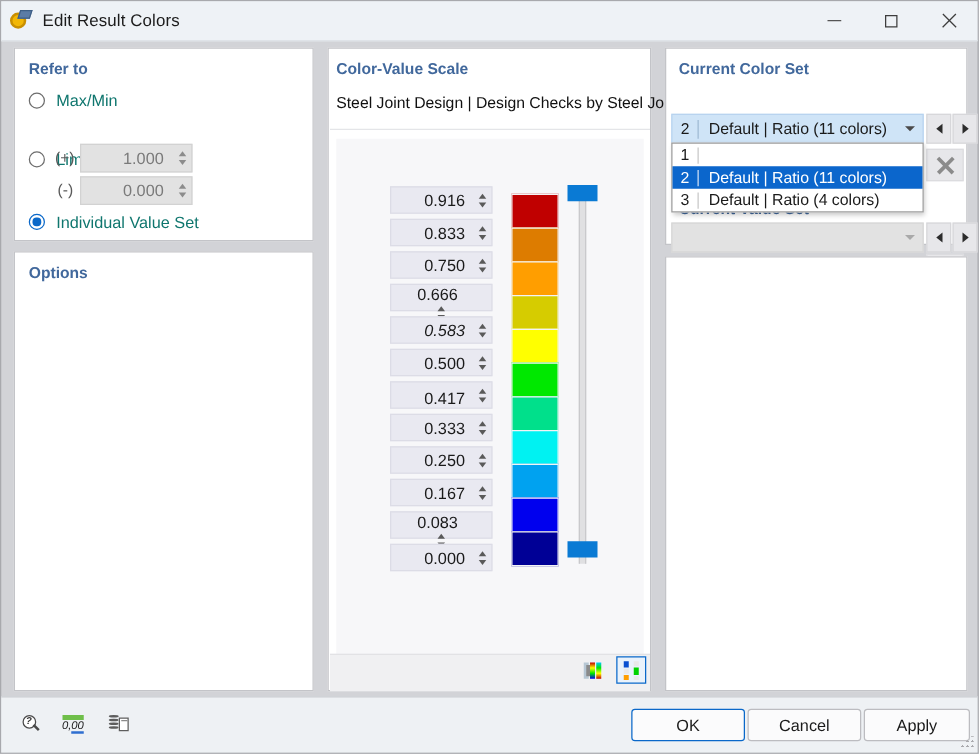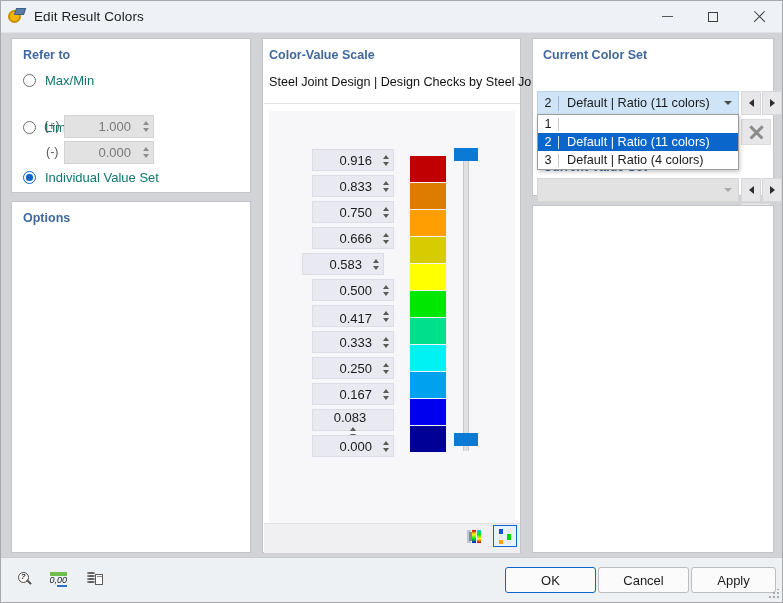--- a/index.html
+++ b/index.html
@@ -410,28 +410,28 @@
           <i class="dn"></i>
         </span>
     </div>
     <div class="vfield" style="left:311px;top:168px;">
       <span class="val">0.750</span>
       <span class="spin">
           <i class="up"></i>
           <i class="dn"></i>
         </span>
     </div>
-    <div class="vfield" style="left:311px;top:194px;">
+    <div class="vfield" style="left:311px;top:194px;flex-direction:column;">
       <span class="val">0.666</span>
       <span class="spin">
           <i class="up"></i>
           <i class="dn"></i>
         </span>
     </div>
-    <div class="vfield" style="left:301px;top:220px;">
+    <div class="vfield" style="left:311px;top:220px;font-style:italic;">
       <span class="val">0.583</span>
       <span class="spin">
           <i class="up"></i>
           <i class="dn"></i>
         </span>
     </div>
     <div class="vfield" style="left:311px;top:246px;">
       <span class="val">0.500</span>
       <span class="spin">
           <i class="up"></i>

